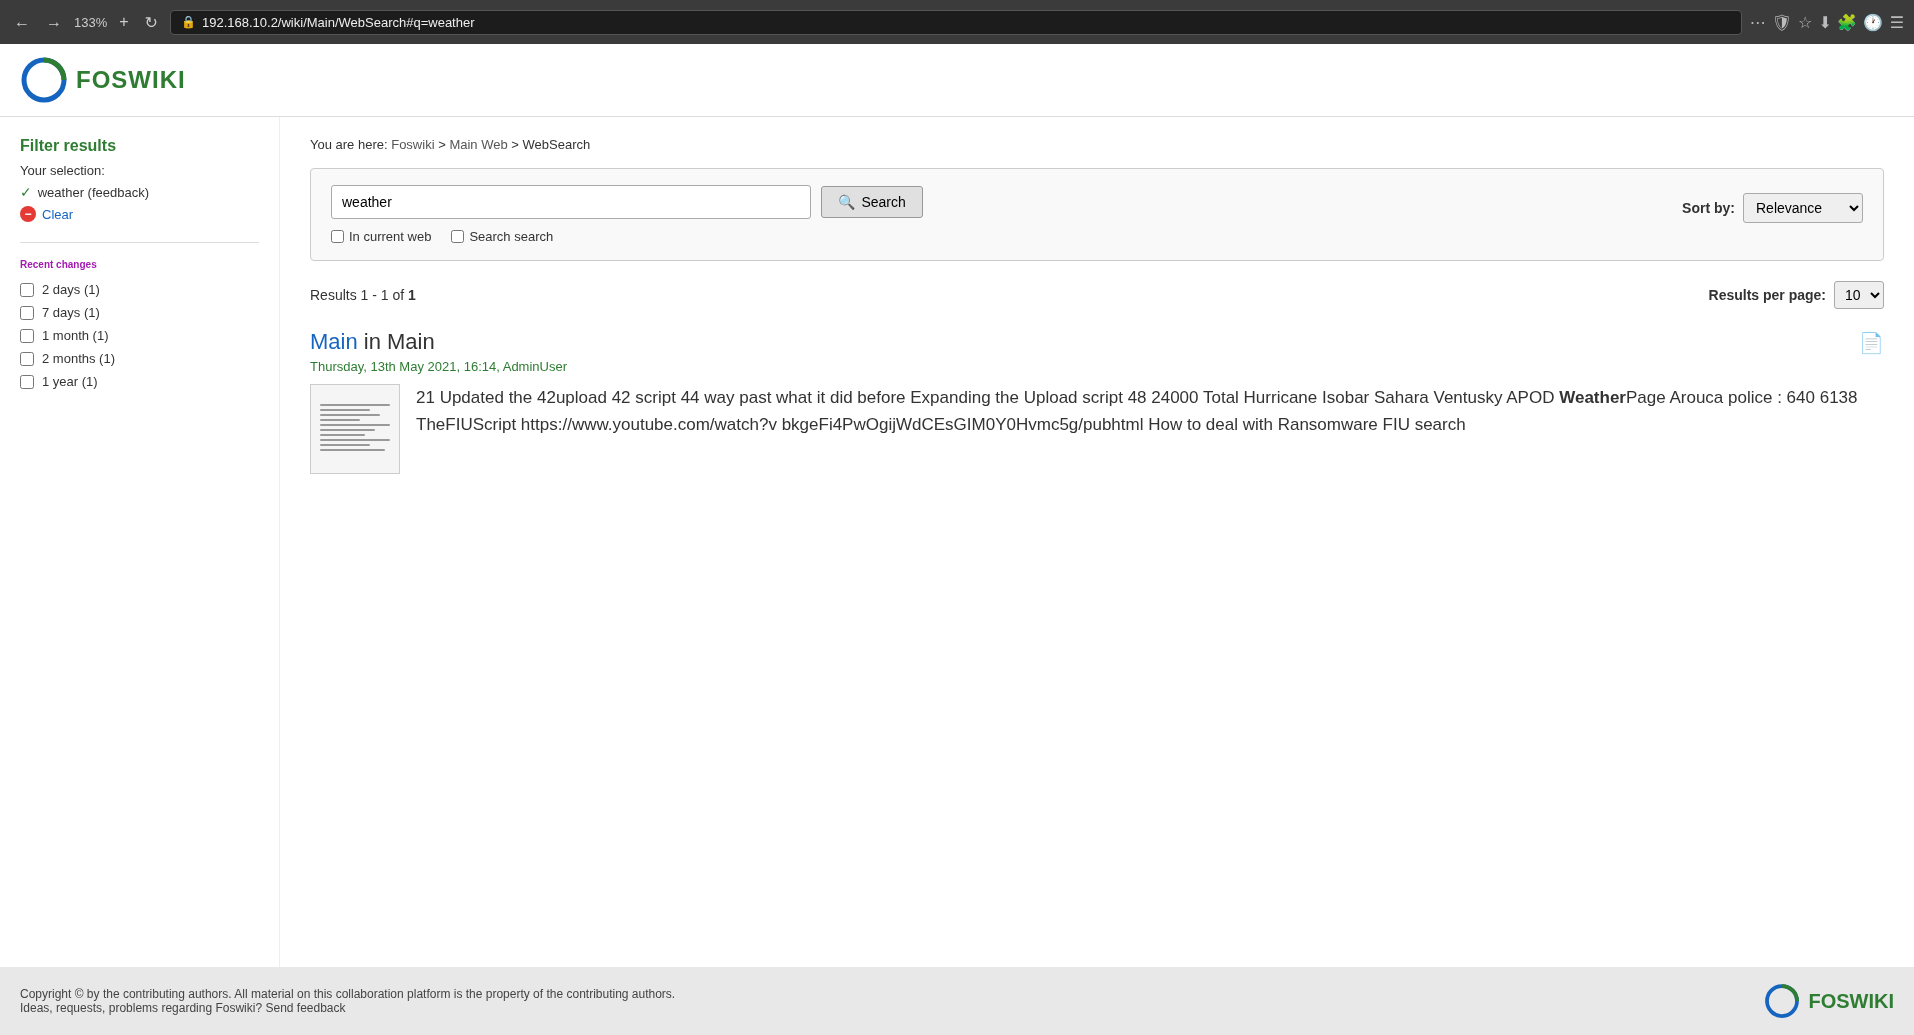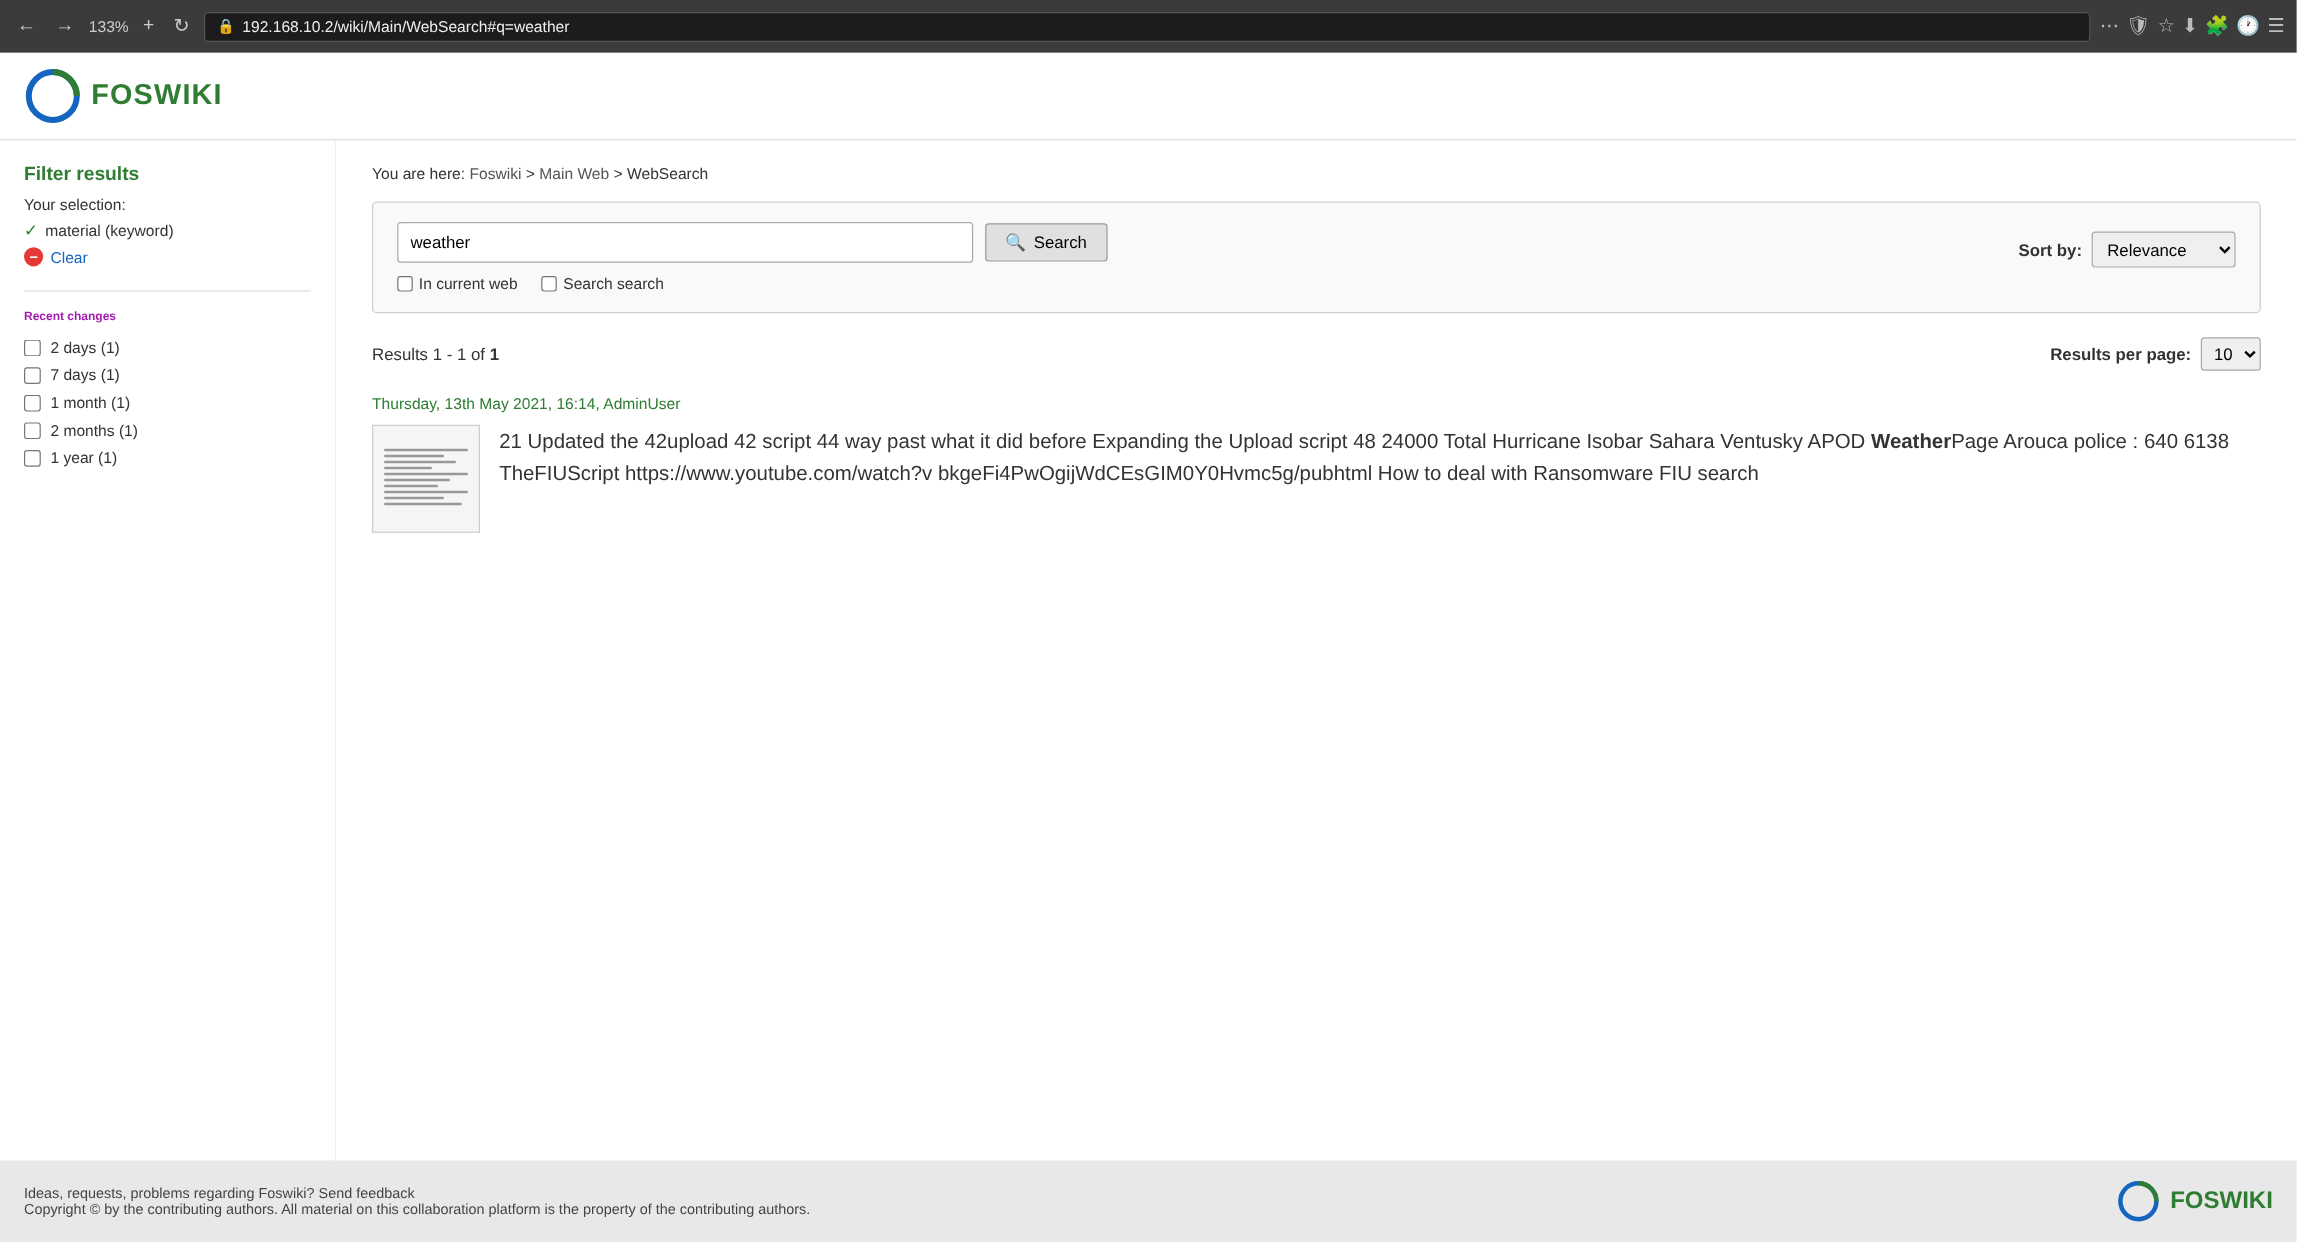--- a/index.html
+++ b/index.html
@@ -339,21 +339,21 @@
     </div>
   </div>
 
   <div class="main-content">
 
     <div class="sidebar">
       <div class="filter-title">Filter results</div>
       <div class="your-selection">Your selection:</div>
       <div class="selected-keyword">
         <span class="check-icon">✓</span>
-        <span>material (keyword)</span>
+        <span>weather (feedback)</span>
       </div>
       <div class="clear-row">
         <span class="clear-icon">−</span>
         <a class="clear-link" href="#">Clear</a>
       </div>
 
       <div class="recent-changes-title">Recent changes</div>
 
       <div id="filter-options-container">
 
@@ -432,20 +432,27 @@
           <span>Results per page:</span>
           <select class="per-page-select">
             <option>10</option>
             <option>25</option>
             <option>50</option>
           </select>
         </div>
       </div>
 
       <div class="result-item">
+        <div class="result-title-row">
+          <div class="result-title">
+            <a href="#">Main</a>
+            <span> in Main</span>
+          </div>
+          <span class="doc-icon">📄</span>
+        </div>
         <div class="result-date">Thursday, 13th May 2021, 16:14, AdminUser</div>
         <div class="result-body">
           <div class="result-thumbnail">
             <div class="thumbnail-lines">
               <div class="thumb-line"></div>
               <div class="thumb-line" style="width:50px"></div>
               <div class="thumb-line" style="width:60px"></div>
               <div class="thumb-line" style="width:40px"></div>
               <div class="thumb-line"></div>
               <div class="thumb-line" style="width:55px"></div>
@@ -458,22 +465,22 @@
           <div class="result-text">
             21 Updated the 42upload 42 script 44 way past what it did before Expanding the Upload script 48 24000 Total Hurricane Isobar Sahara Ventusky APOD <strong>Weather</strong>Page Arouca police : 640 6138 TheFIUScript https://www.youtube.com/watch?v bkgeFi4PwOgijWdCEsGIM0Y0Hvmc5g/pubhtml How to deal with Ransomware FIU search
           </div>
         </div>
       </div>
     </div>
   </div>
 
   <div class="site-footer">
     <div>
+      <div>Copyright © by the contributing authors. All material on this collaboration platform is the property of the contributing authors.</div>
       <div>Ideas, requests, problems regarding Foswiki? Send feedback</div>
-      <div>Copyright © by the contributing authors. All material on this collaboration platform is the property of the contributing authors.</div>
     </div>
     <div class="footer-logo">
       <svg width="36" height="36" viewBox="0 0 48 48" xmlns="http://www.w3.org/2000/svg">
         <circle cx="24" cy="24" r="20" fill="none" stroke="#1565c0" stroke-width="5"></circle>
         <path d="M24 4 A20 20 0 0 1 44 24" fill="none" stroke="#2e7d32" stroke-width="5"></path>
       </svg>
       <span class="footer-logo-text">FOSWIKI</span>
     </div>
   </div>
 </div>

